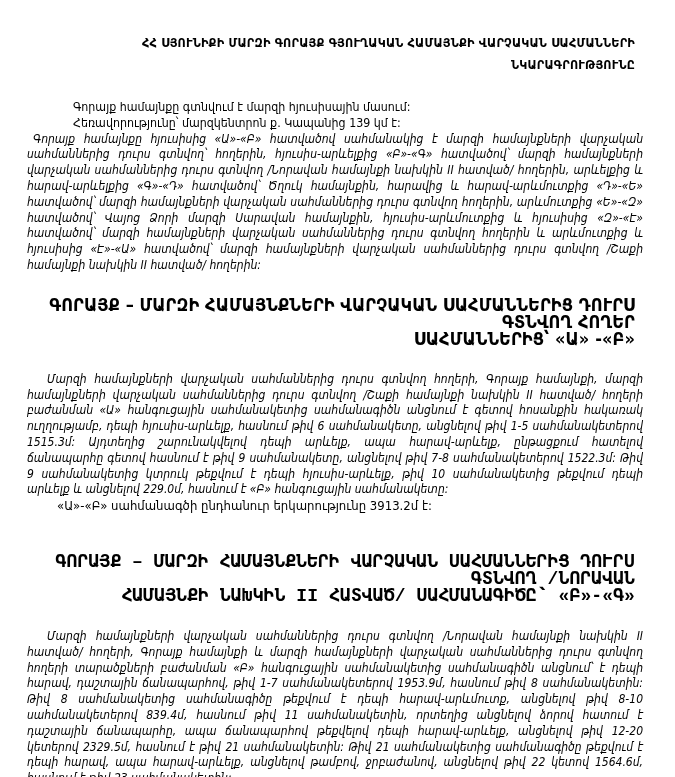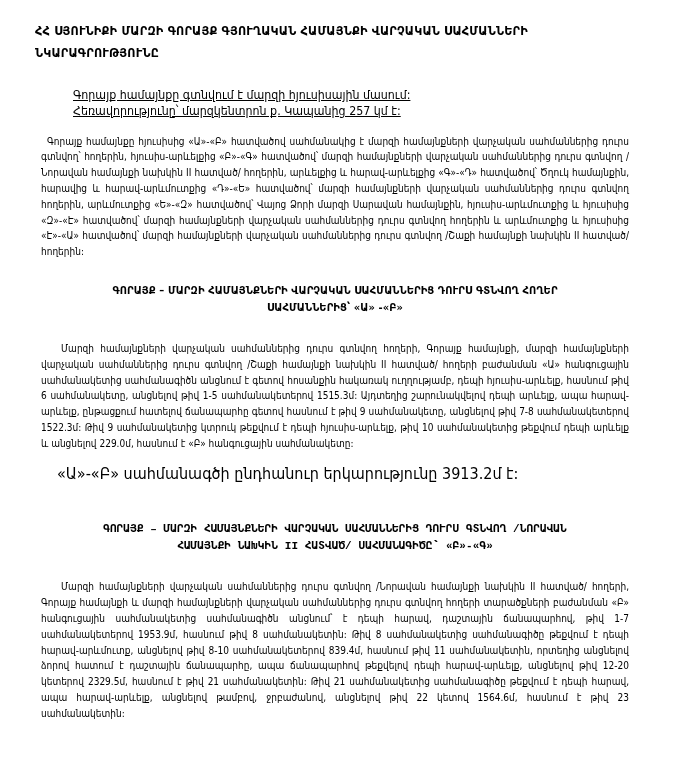--- a/index.html
+++ b/index.html
@@ -15,85 +15,85 @@
       color: #000000;
       font-family: "DejaVu Sans Condensed", "DejaVu Sans", "Liberation Sans", sans-serif;
     }
     .page {
       position: absolute;
       left: 27px;
       top: 0;
       width: 616px;
     }
     .title {
-      text-align: left;
+      text-align: right;
       font-size: 12.5px;
       line-height: 22px;
       letter-spacing: 0.2px;
       font-stretch: condensed;
-      margin: 4px;
+      margin: 16px;
       padding-top: 16px;
       width: 600px;
       margin-left: 8px;
     }
     .title-line {
       display: block;
     }
     .intro {
       margin-top: 24px;
       font-size: 12.3px;
       line-height: 15.8px;
       text-align: justify;
     }
     .intro .indent-line {
       display: block;
       padding-left: 46px;
       white-space: nowrap;
-      text-decoration: underline;
     }
     .para {
-      font-size: 10px;
+      font-size: 12px;
       line-height: 15.8px;
       text-align: justify;
-      margin: 14px;
+      margin: 0;
       text-indent: 6px;
+      font-style: italic;
     }
     .section-heading {
-      text-align: center;
-      font-size: 11px;
+      text-align: right;
+      font-size: 18px;
       line-height: 17px;
       margin: 8px;
       letter-spacing: 0.1px;
     }
     .section-heading span { display: block; }
     .sec1-heading { margin-top: 22px; }
     .sec1-body { margin-top: 25px; text-indent: 20px; }
     .total-line {
       display: block;
       padding-left: 30px;
-      font-size: 16px;
+      font-size: 13px;
       line-height: 15.8px;
       white-space: nowrap;
     }
     .sec2-heading { margin-top: 40px; font-family: Liberation Mono, monospace; }
     .sec2-body { margin-top: 24px; text-indent: 20px; }
   </style>
 </head>
 <body>
 
 <div class="page">
 
   <h1 class="title">
     <span class="title-line">ՀՀ ՍՅՈՒՆԻՔԻ ՄԱՐԶԻ ԳՈՐԱՅՔ ԳՅՈՒՂԱԿԱՆ ՀԱՄԱՅՆՔԻ ՎԱՐՉԱԿԱՆ ՍԱՀՄԱՆՆԵՐԻ</span>
     <span class="title-line">ՆԿԱՐԱԳՐՈՒԹՅՈՒՆԸ</span>
   </h1>
 
   <div class="intro">
     <span class="indent-line">Գորայք համայնքը գտնվում է մարզի հյուսիսային մասում:</span>
-    <span class="indent-line">Հեռավորությունը՝ մարզկենտրոն ք. Կապանից 257 կմ է:</span>
+    <span class="indent-line">Հեռավորությունը՝ մարզկենտրոն ք. Կապանից 139 կմ է:</span>
     <p class="para">Գորայք համայնքը հյուսիսից «Ա»-«Բ» հատվածով սահմանակից է մարզի համայնքների վարչական սահմաններից դուրս գտնվող՝ հողերին, հյուսիս-արևելքից «Բ»-«Գ» հատվածով՝ մարզի համայնքների վարչական սահմաններից դուրս գտնվող /Նորավան համայնքի նախկին II հատված/ հողերին, արևելքից և հարավ-արևելքից «Գ»-«Դ» հատվածով՝ Ծղուկ համայնքին, հարավից և հարավ-արևմուտքից «Դ»-«Ե» հատվածով՝ մարզի համայնքների վարչական սահմաններից դուրս գտնվող հողերին, արևմուտքից «Ե»-«Զ» հատվածով՝ Վայոց Ձորի մարզի Սարավան համայնքին, հյուսիս-արևմուտքից և հյուսիսից «Զ»-«Է» հատվածով՝ մարզի համայնքների վարչական սահմաններից դուրս գտնվող հողերին և արևմուտքից և հյուսիսից «Է»-«Ա» հատվածով՝ մարզի համայնքների վարչական սահմաններից դուրս գտնվող /Շաքի համայնքի նախկին II հատված/ հողերին:</p>
   </div>
 
   <section>
     <h2 class="section-heading sec1-heading">
       <span>ԳՈՐԱՅՔ – ՄԱՐԶԻ ՀԱՄԱՅՆՔՆԵՐԻ ՎԱՐՉԱԿԱՆ ՍԱՀՄԱՆՆԵՐԻՑ ԴՈՒՐՍ ԳՏՆՎՈՂ ՀՈՂԵՐ</span>
       <span>ՍԱՀՄԱՆՆԵՐԻՑ՝ «Ա» -«Բ»</span>
     </h2>
     <p class="para sec1-body">Մարզի համայնքների վարչական սահմաններից դուրս գտնվող հողերի, Գորայք համայնքի, մարզի համայնքների վարչական սահմաններից դուրս գտնվող /Շաքի համայնքի նախկին II հատված/ հողերի բաժանման «Ա» հանգուցային սահմանակետից սահմանագիծն անցնում է գետով հոսանքին հակառակ ուղղությամբ, դեպի հյուսիս-արևելք, հասնում թիվ 6 սահմանակետը, անցնելով թիվ 1-5 սահմանակետերով 1515.3մ: Այդտեղից շարունակվելով դեպի արևելք, ապա հարավ-արևելք, ընթացքում հատելով ճանապարհը գետով հասնում է թիվ 9 սահմանակետը, անցնելով թիվ 7-8 սահմանակետերով 1522.3մ: Թիվ 9 սահմանակետից կտրուկ թեքվում է դեպի հյուսիս-արևելք, թիվ 10 սահմանակետից թեքվում դեպի արևելք և անցնելով 229.0մ, հասնում է «Բ» հանգուցային սահմանակետը:</p>
     <span class="total-line">«Ա»-«Բ» սահմանագծի ընդհանուր երկարությունը 3913.2մ է:</span>

